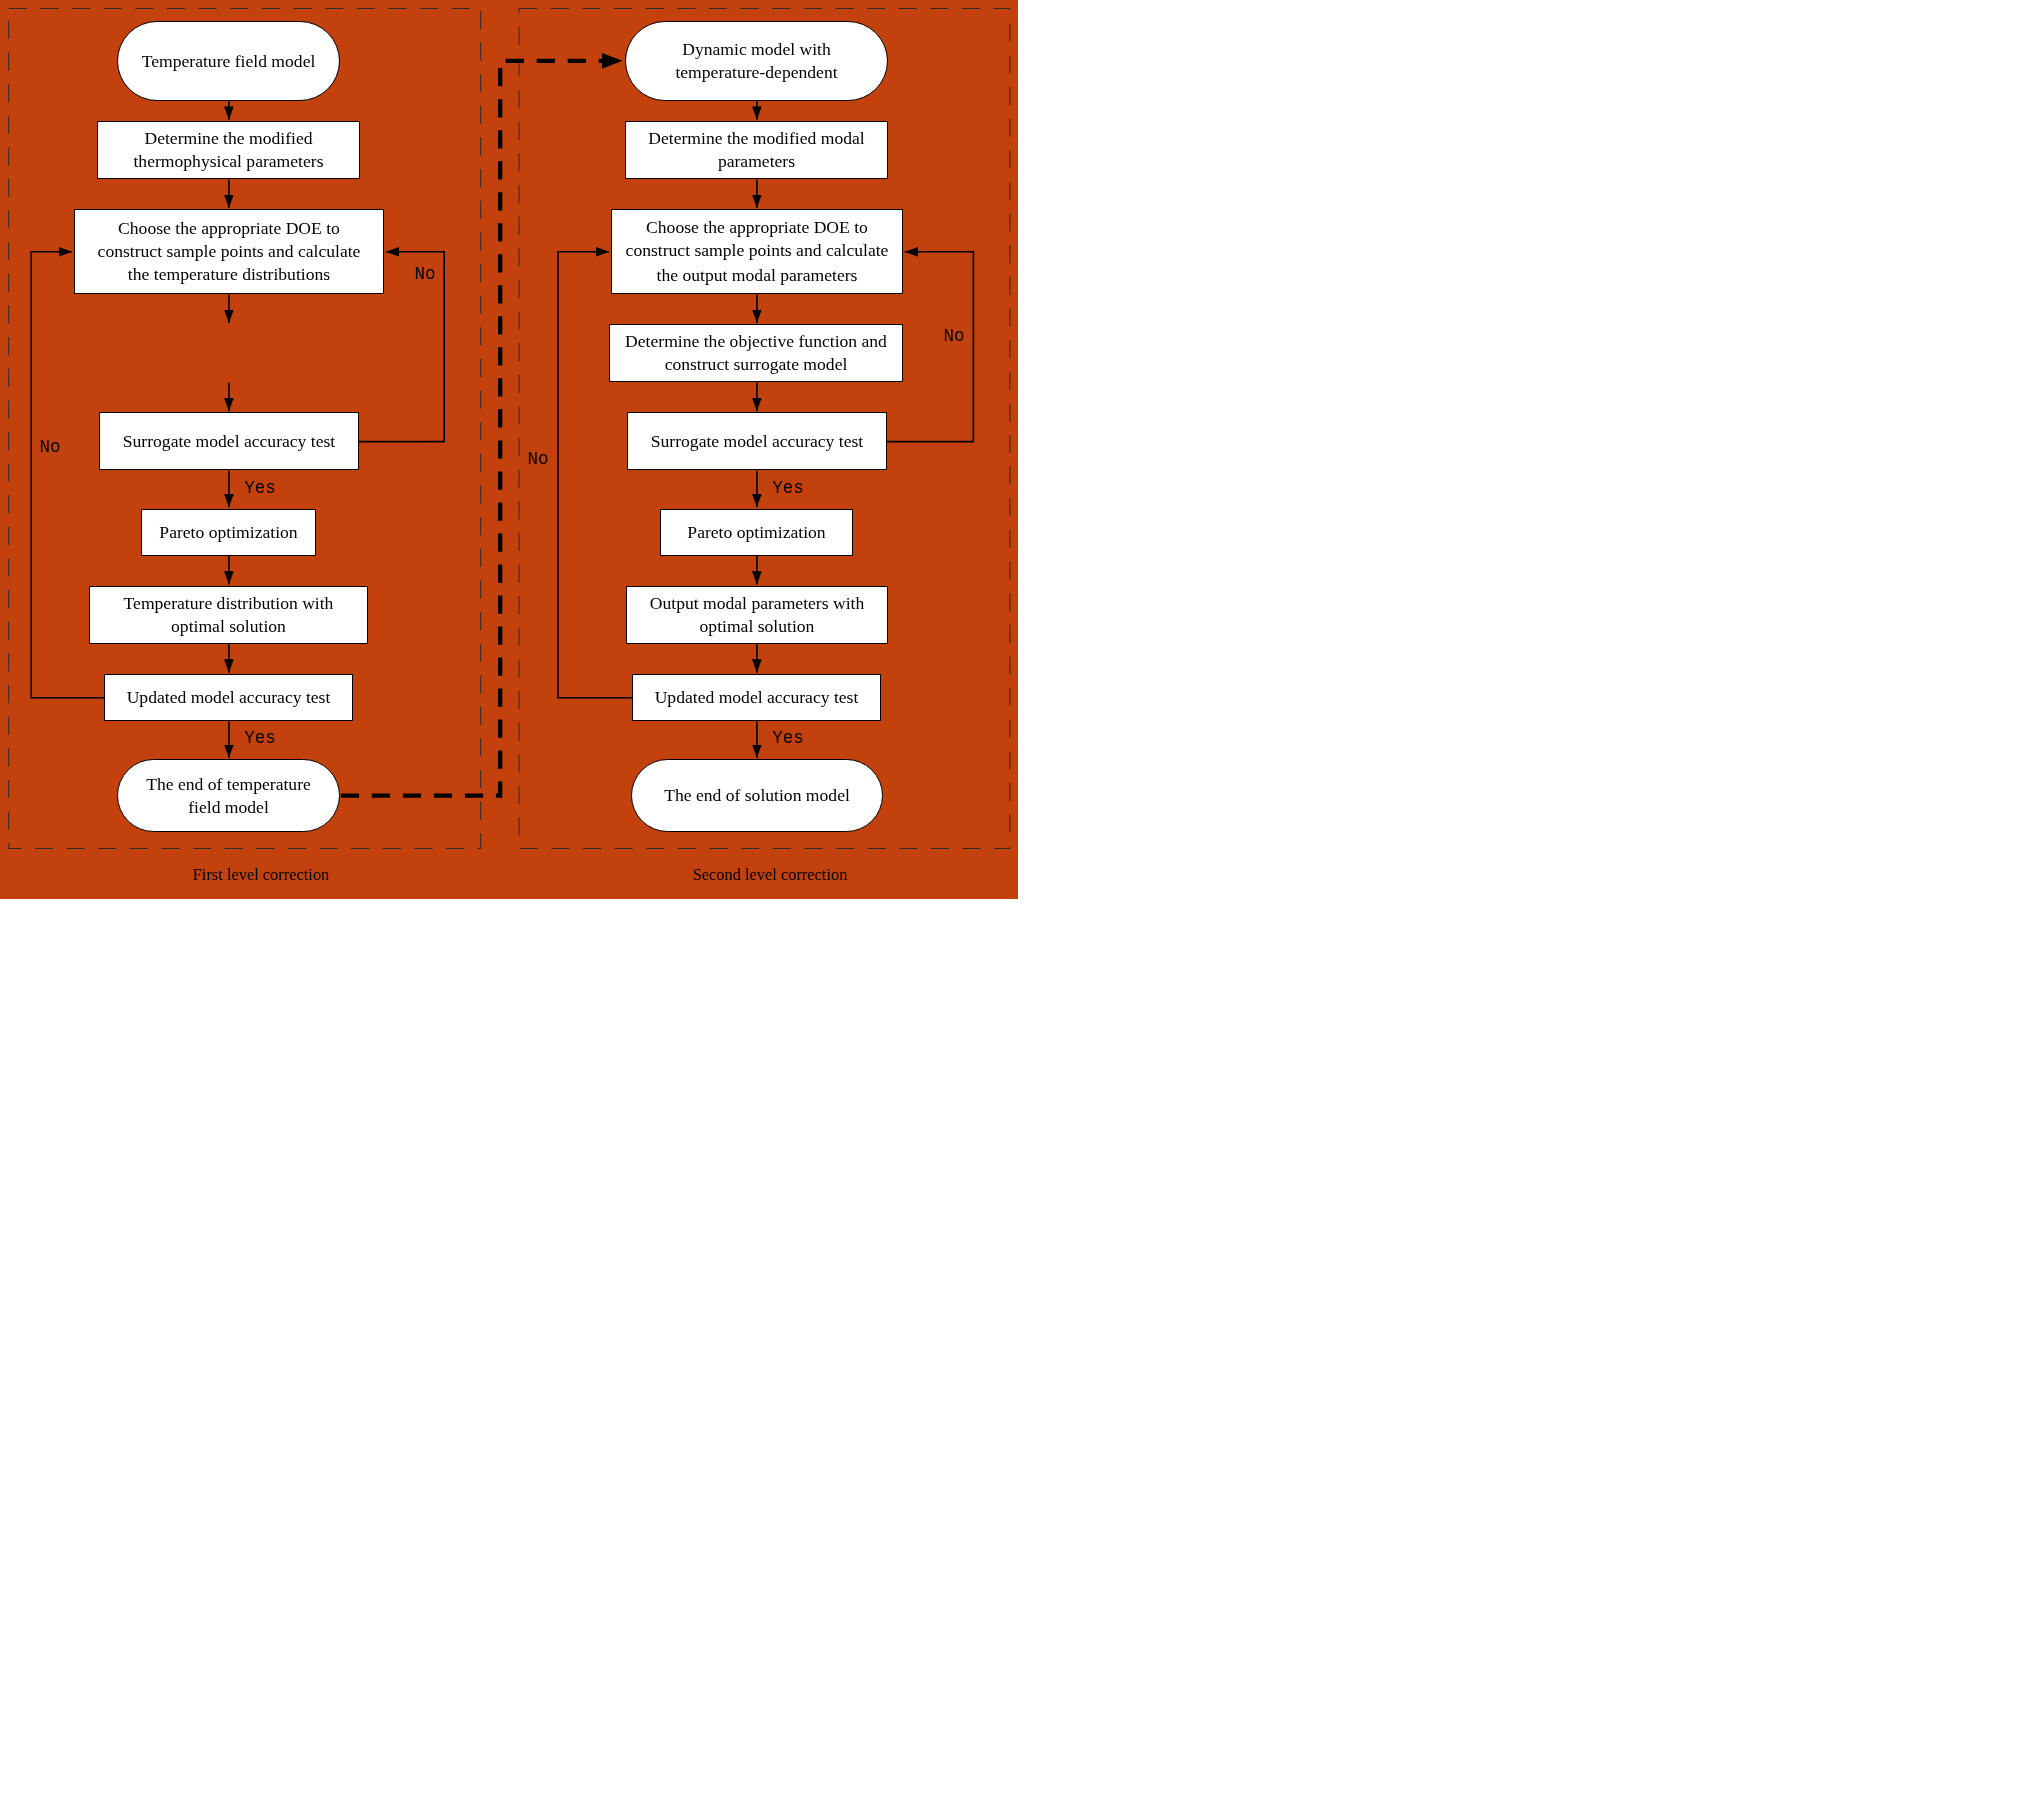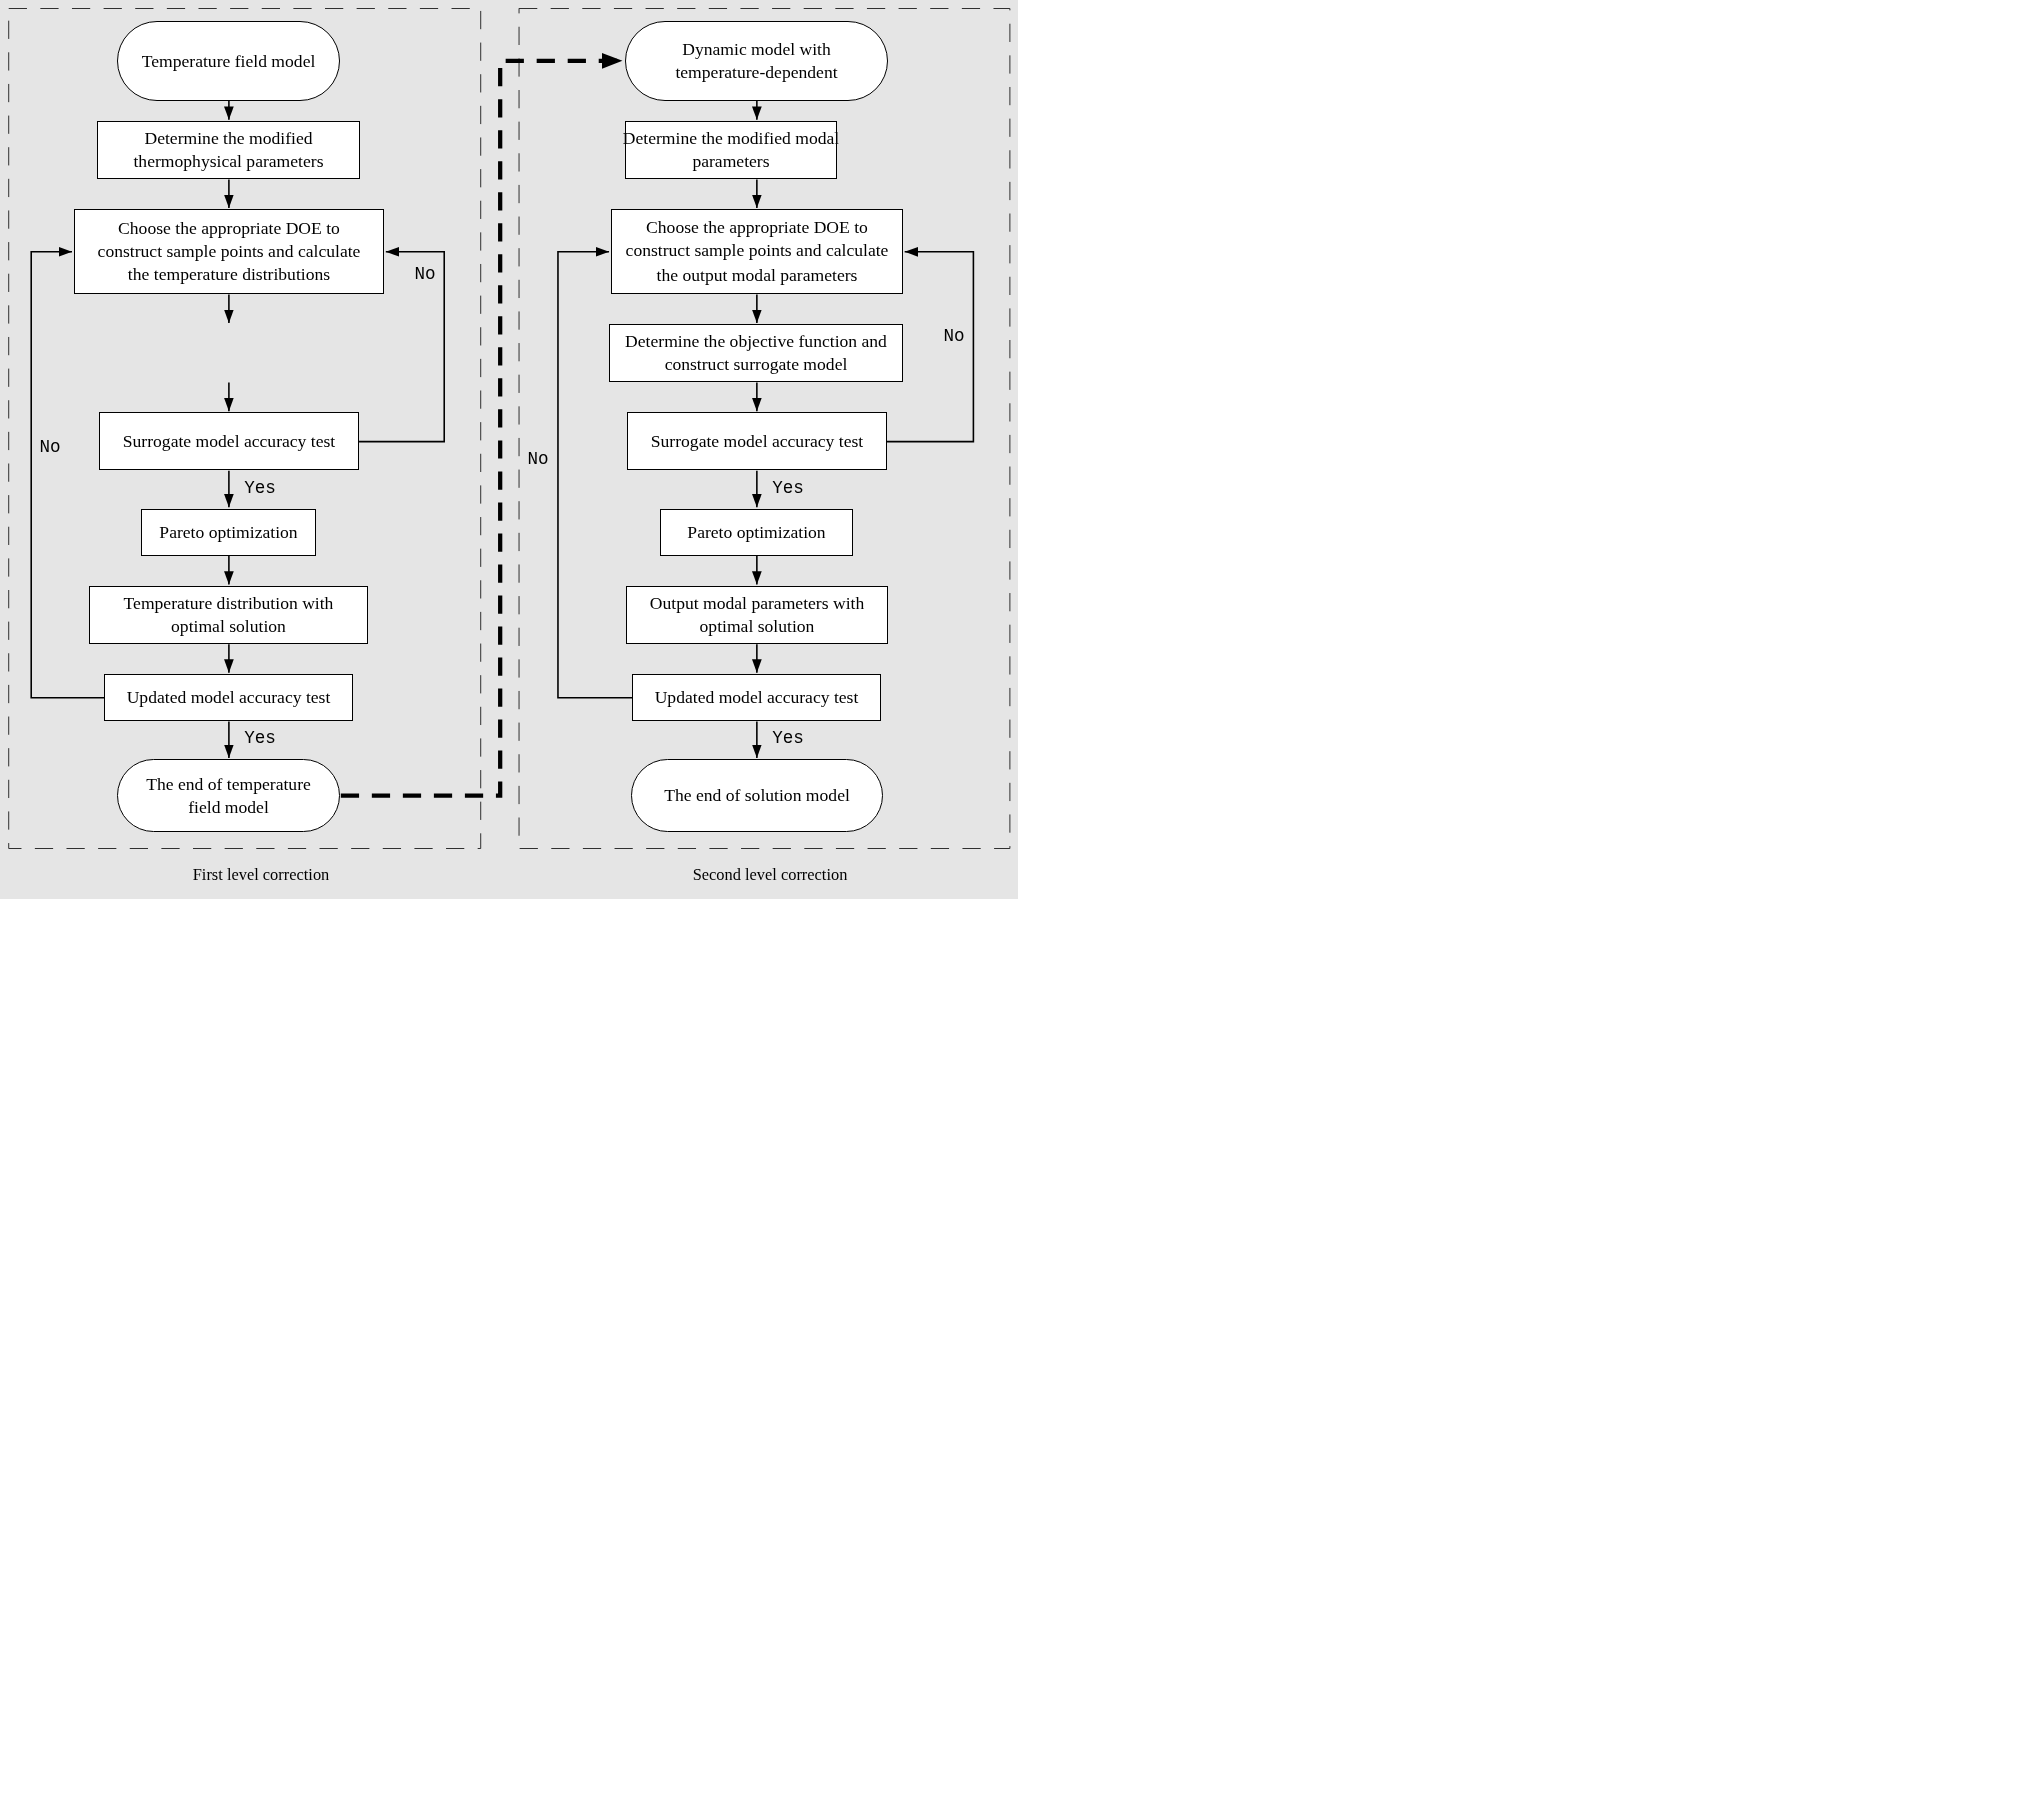--- a/index.html
+++ b/index.html
@@ -1,19 +1,19 @@
 <!DOCTYPE html>
 <html style="font-size:9.7px"><head>
 <meta charset="utf-8">
 <style>
   html,body{margin:0;padding:0;background:#ffffff;}
   #canvas{
     position:relative;
     width:1018px;height:899px;
-    background:#e5e5e5;
+    background:#c2410c;
     font-family:"Liberation Serif","DejaVu Serif",serif;
     color:#000;
   }
   #wires{position:absolute;left:0;top:0;width:1018px;height:899px;}
   .node{
     position:absolute;
     box-sizing:border-box;
     border:1.2px solid #000;
     background:#ffffff;
     display:flex;flex-direction:column;justify-content:center;align-items:center;
@@ -127,21 +127,21 @@
   <div class="edge-label" style="left:260px;top:488px;">Yes</div>
   <div class="edge-label" style="left:260px;top:738px;">Yes</div>
   <div class="edge-label" style="left:50px;top:447px;">No</div>
   <div class="edge-label" style="left:425px;top:274px;">No</div>
 
   <div class="node stadium" style="left:625px;top:21px;width:263px;height:80px;">
     <div class="ln">Dynamic model with</div>
     <div class="ln">temperature-dependent</div>
   </div>
 
-  <div class="node" style="left:625px;top:121px;width:212px;height:58px;">
+  <div class="node" style="left:625px;top:121px;width:263px;height:58px;">
     <div class="ln">Determine the modified modal</div>
     <div class="ln">parameters</div>
   </div>
 
   <div class="node" style="left:611px;top:209px;width:292px;height:85px;">
     <div class="ln">Choose the appropriate DOE to</div>
     <div class="ln">construct sample points and calculate</div>
     <div class="ln" style="margin-top:2px;">the output modal parameters</div>
   </div>
 

